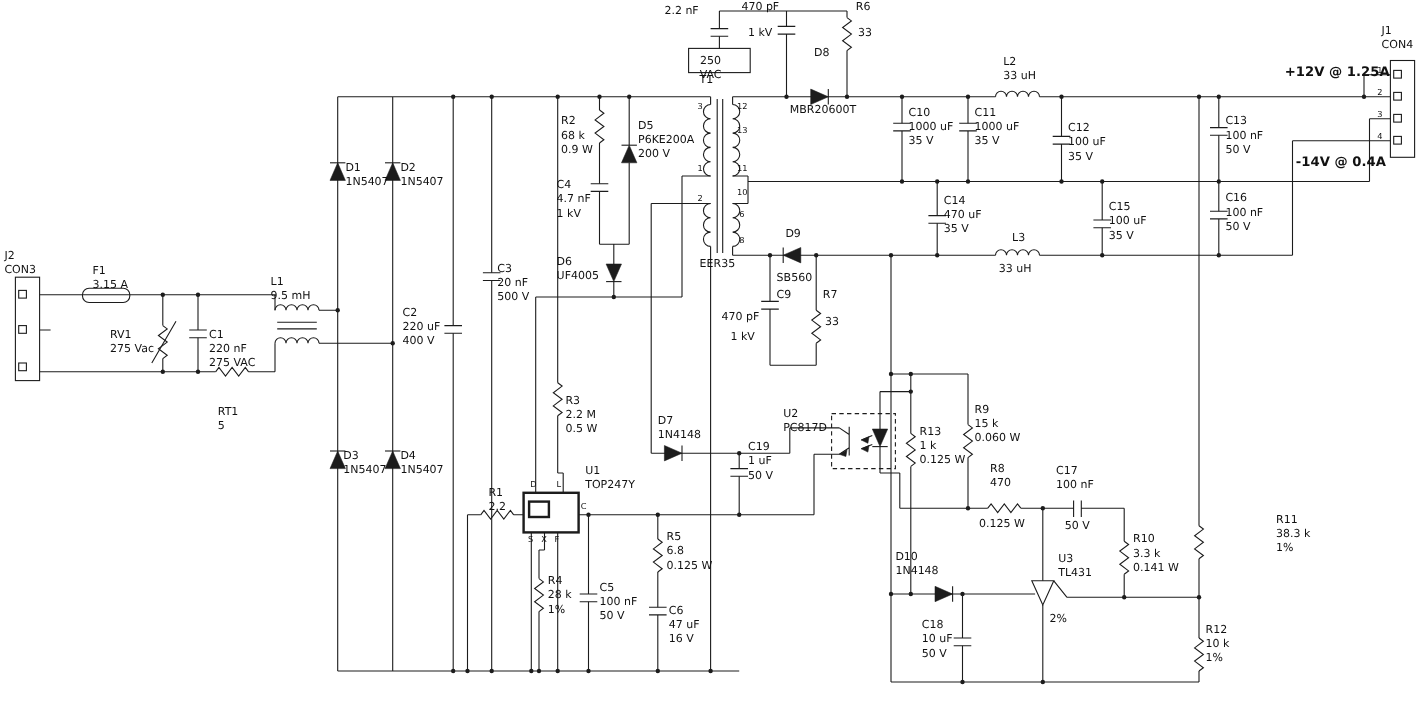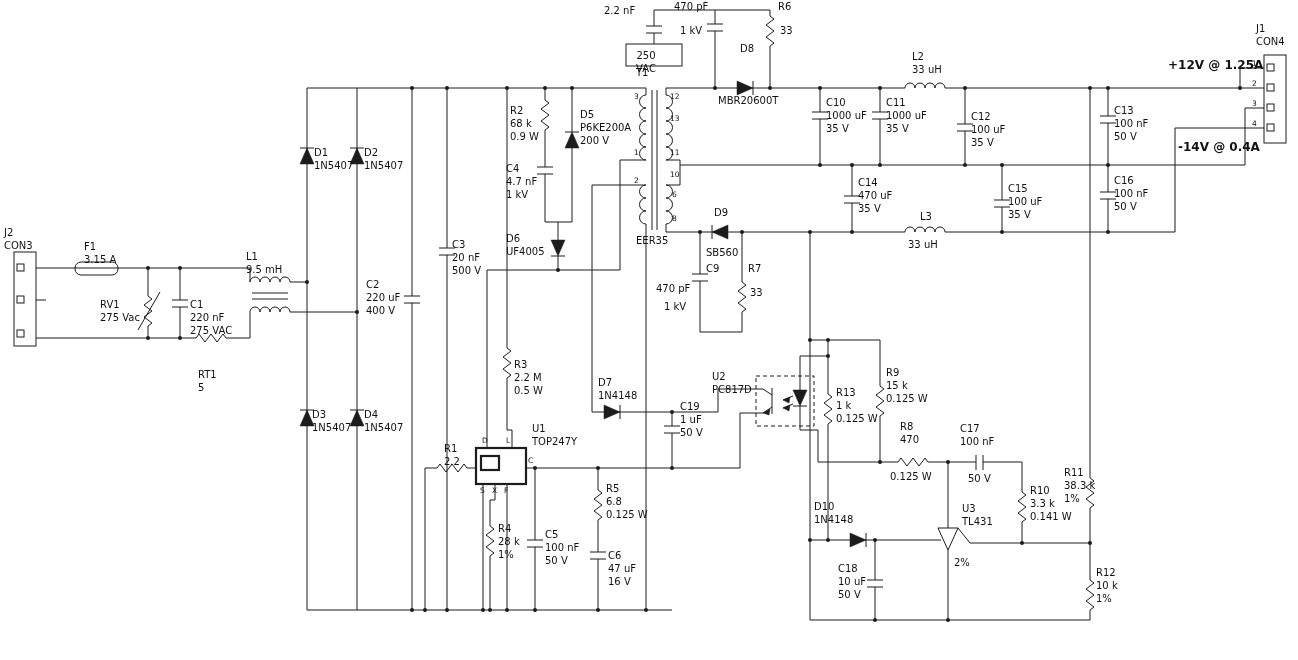--- a/index.html
+++ b/index.html
@@ -300,39 +300,39 @@
 <div class="lbl" style="left:680px;top:400px">C19
 1 uF
 50 V</div>
 <div class="lbl" style="left:712px;top:370px">U2
 PC817D</div>
 <div class="lbl" style="left:836px;top:386px">R13
 1 k
 0.125 W</div>
 <div class="lbl" style="left:886px;top:366px">R9
 15 k
-0.125 W</div>
+0.060 W</div>
 <div class="lbl" style="left:900px;top:420px">R8
 470</div>
 <div class="lbl" style="left:890px;top:470px">0.125 W</div>
 <div class="lbl" style="left:960px;top:422px">C17
 100 nF</div>
 <div class="lbl" style="left:968px;top:472px">50 V</div>
 <div class="lbl" style="left:1030px;top:484px">R10
 3.3 k
 0.141 W</div>
 <div class="lbl" style="left:962px;top:502px">U3
 TL431</div>
 <div class="lbl" style="left:954px;top:556px">2%</div>
 <div class="lbl" style="left:814px;top:500px">D10
 1N4148</div>
 <div class="lbl" style="left:838px;top:562px">C18
 10 uF
 50 V</div>
-<div class="lbl" style="left:1064px;top:466px">R11
+<div class="lbl" style="left:1160px;top:466px">R11
 38.3 k
 1%</div>
 <div class="lbl" style="left:1096px;top:566px">R12
 10 k
 1%</div>
 <div class="lbl" style="left:532px;top:422px">U1
 TOP247Y</div>
 <div class="lbl" style="left:444px;top:442px">R1
 2.2</div>
 <div class="lbl" style="left:498px;top:522px">R4

